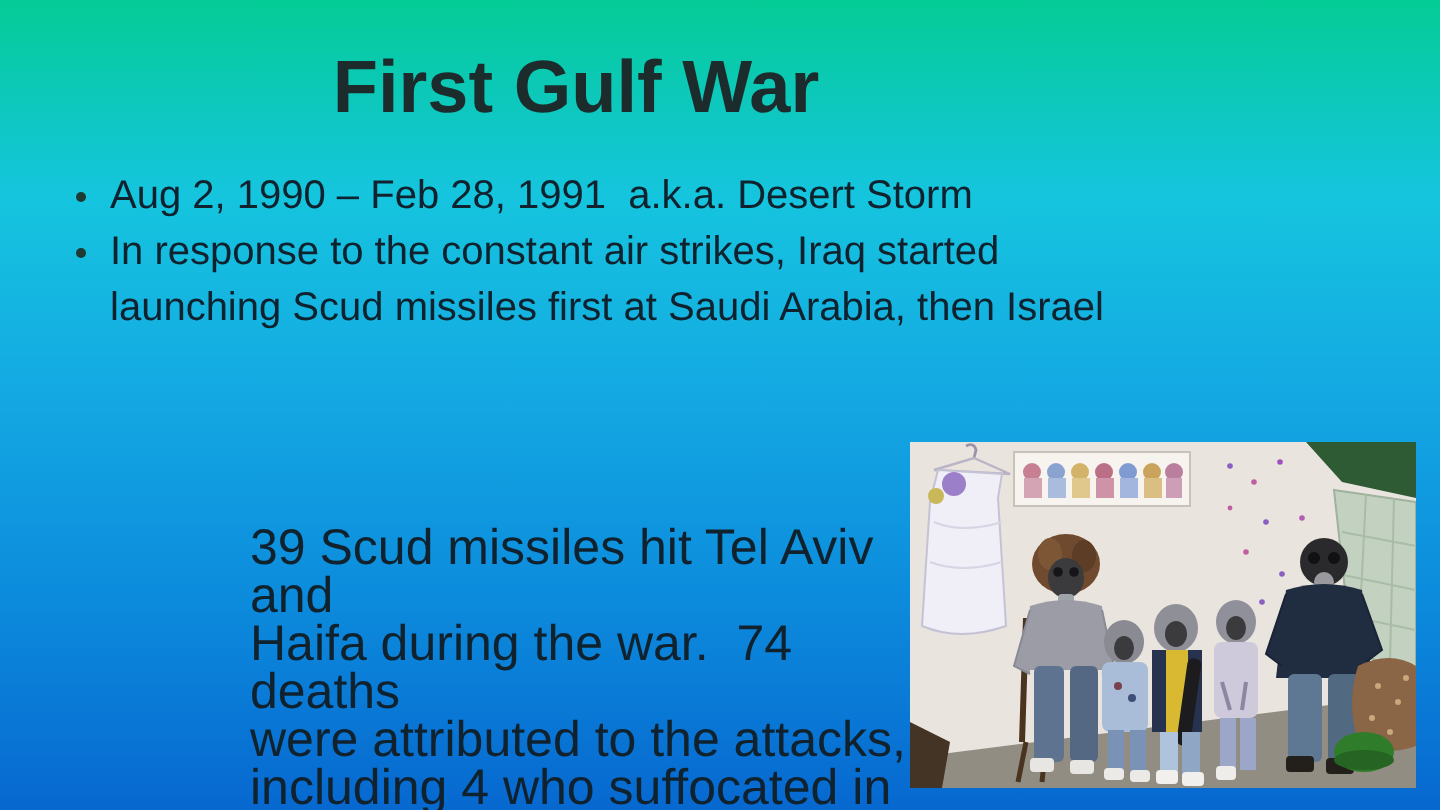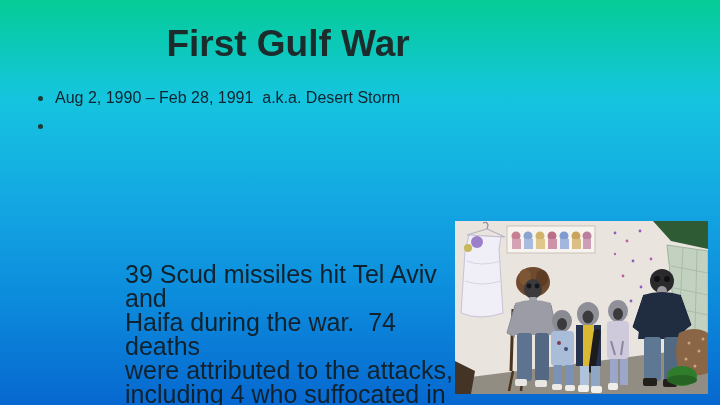--- a/index.html
+++ b/index.html
@@ -35,21 +35,21 @@
   .bullets {
     position: absolute;
     top: 84px;
     left: 30px;
     width: 620px;
     list-style: none;
   }
   .bullets li {
     position: relative;
     padding-left: 25px;
-    font-size: 16px;
+    font-size: 20px;
     line-height: 28px;
     color: #10222E;
   }
   .bullets .dot {
     position: absolute;
     left: 8px;
     top: 12px;
     width: 5px;
     height: 5px;
     border-radius: 50%;
@@ -84,20 +84,22 @@
 
   <h1 class="title">First Gulf War</h1>
 
   <ul class="bullets">
     <li>
       <span class="dot"></span>
       <span class="bullet-text">Aug 2, 1990 – Feb 28, 1991  a.k.a. Desert Storm</span>
     </li>
     <li>
       <span class="dot"></span>
+      <span class="bullet-text">In response to the constant air strikes, Iraq started
+launching Scud missiles first at Saudi Arabia, then Israel</span>
     </li>
   </ul>
 
   <div class="note">39 Scud missiles hit Tel Aviv and
 Haifa during the war.  74 deaths
 were attributed to the attacks,
 including 4 who suffocated in their
 gas masks</div>
 
   <svg class="photo" viewBox="0 0 253 173" xmlns="http://www.w3.org/2000/svg" preserveAspectRatio="none">

